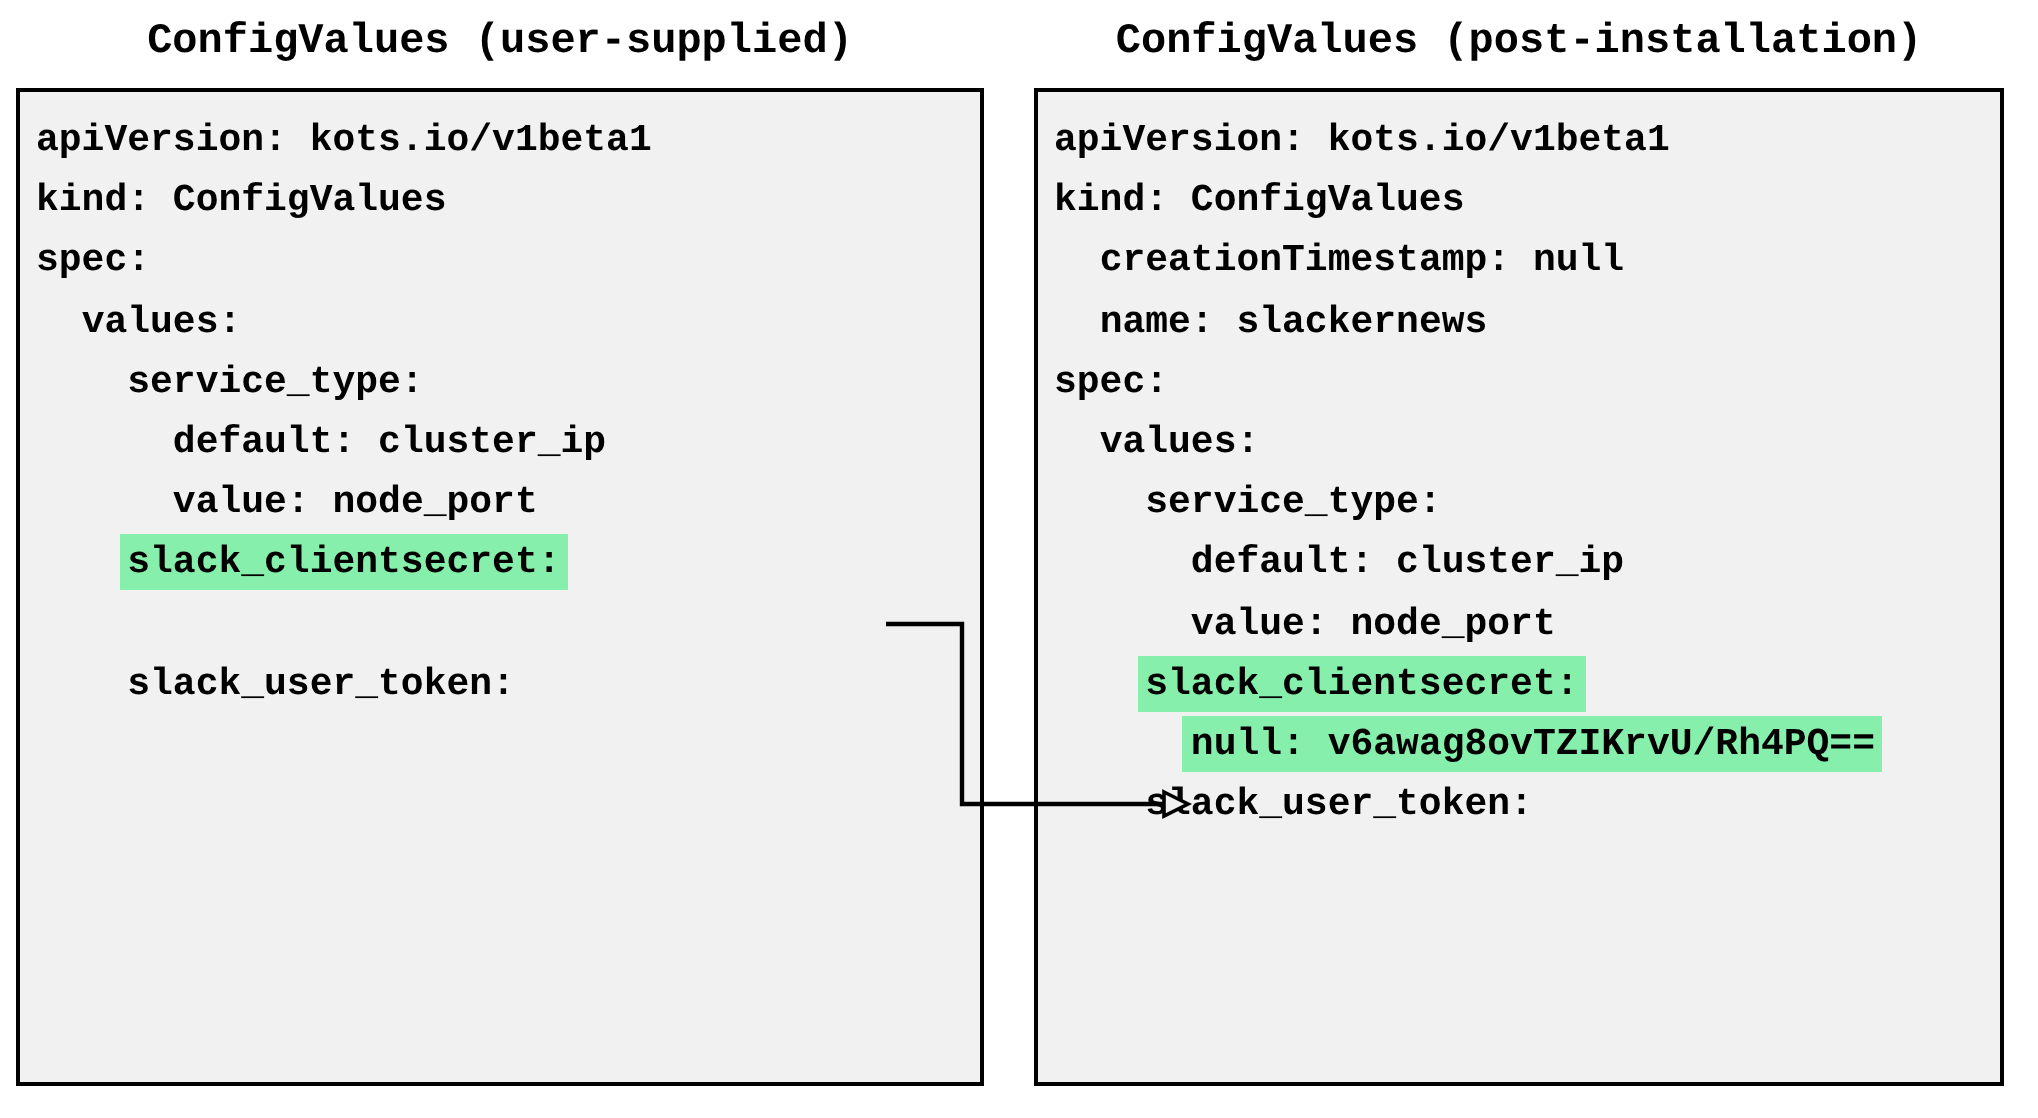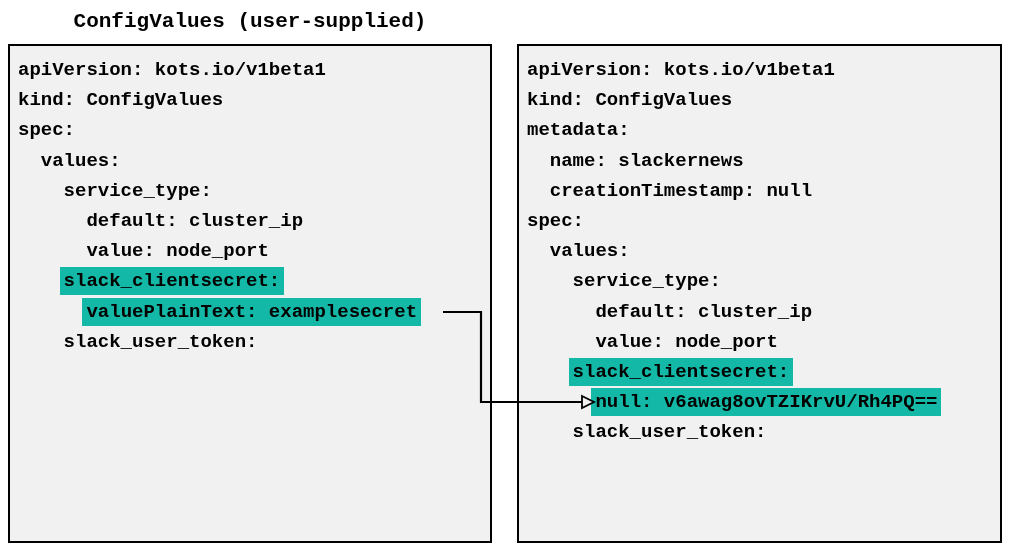--- a/index.html
+++ b/index.html
@@ -41,59 +41,59 @@
   }
   .panel.left  { left: 8px;   width: 484px; }
   .panel.right { left: 517px; width: 485px; }
   .code-line {
     height: 30.2px;
     line-height: 30.2px;
     white-space: pre;
   }
   .ind, .txt { white-space: pre; }
   .txt.hl {
-    background: #14b8a6;
+    background: #86efac;
     padding: 3px 4px;
     margin: 0 -4px;
   }
   .arrow-overlay {
     position: absolute;
     left: 0; top: 0;
     width: 1019px;
     height: 559px;
     pointer-events: none;
   }
 </style>
 </head>
 <body>
 
 <div class="stage">
 
   <div class="panel-title left">ConfigValues (user-supplied)</div>
+  <div class="panel-title right">ConfigValues (post-installation)</div>
 
   <div class="panel left">
     <div class="code-line"><span class="ind"></span><span class="txt">apiVersion: kots.io/v1beta1</span></div>
     <div class="code-line"><span class="ind"></span><span class="txt">kind: ConfigValues</span></div>
     <div class="code-line"><span class="ind"></span><span class="txt">spec:</span></div>
     <div class="code-line"><span class="ind">  </span><span class="txt">values:</span></div>
     <div class="code-line"><span class="ind">    </span><span class="txt">service_type:</span></div>
     <div class="code-line"><span class="ind">      </span><span class="txt">default: cluster_ip</span></div>
     <div class="code-line"><span class="ind">      </span><span class="txt">value: node_port</span></div>
     <div class="code-line"><span class="ind">    </span><span class="txt hl">slack_clientsecret:</span></div>
-    <div class="code-line"><span class="ind">      </span><span class="txt hl">valuePlainText: examplesecret</span></div>
+    <div class="code-line"><span class="ind">      </span></div>
     <div class="code-line"><span class="ind">    </span><span class="txt">slack_user_token:</span></div>
     <div class="code-line"><span class="ind">      </span></div>
   </div>
 
   <div class="panel right">
     <div class="code-line"><span class="ind"></span><span class="txt">apiVersion: kots.io/v1beta1</span></div>
     <div class="code-line"><span class="ind"></span><span class="txt">kind: ConfigValues</span></div>
-    <div class="code-line"><span class="ind"></span><span class="txt">metadata:</span></div>
+    <div class="code-line"><span class="ind">  </span><span class="txt">creationTimestamp: null</span></div>
     <div class="code-line"><span class="ind">  </span><span class="txt">name: slackernews</span></div>
-    <div class="code-line"><span class="ind">  </span><span class="txt">creationTimestamp: null</span></div>
     <div class="code-line"><span class="ind"></span><span class="txt">spec:</span></div>
     <div class="code-line"><span class="ind">  </span><span class="txt">values:</span></div>
     <div class="code-line"><span class="ind">    </span><span class="txt">service_type:</span></div>
     <div class="code-line"><span class="ind">      </span><span class="txt">default: cluster_ip</span></div>
     <div class="code-line"><span class="ind">      </span><span class="txt">value: node_port</span></div>
     <div class="code-line"><span class="ind">    </span><span class="txt hl">slack_clientsecret:</span></div>
     <div class="code-line"><span class="ind">      </span><span class="txt hl">null: v6awag8ovTZIKrvU/Rh4PQ==</span></div>
     <div class="code-line"><span class="ind">    </span><span class="txt">slack_user_token:</span></div>
     <div class="code-line"><span class="ind">      </span></div>
   </div>

